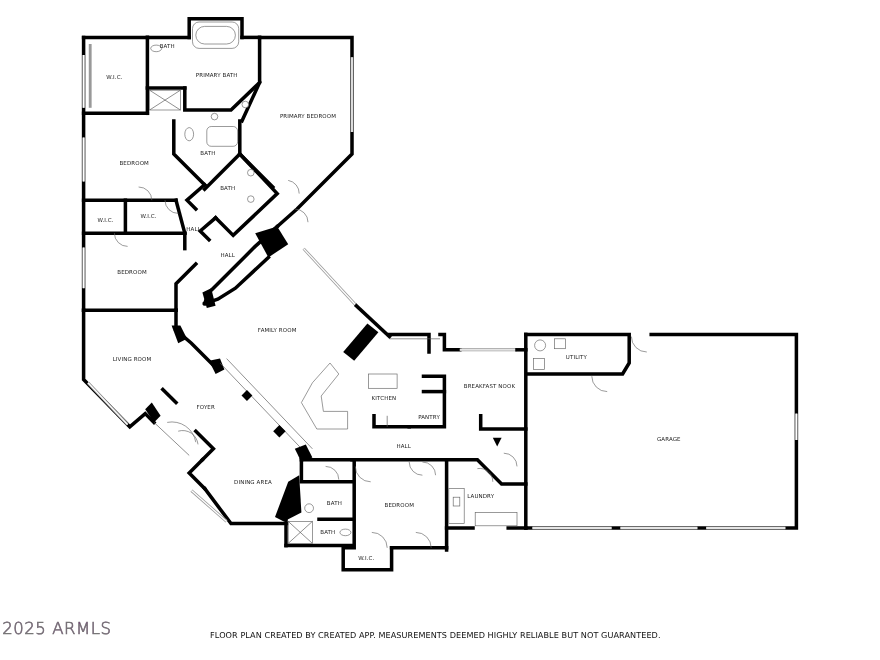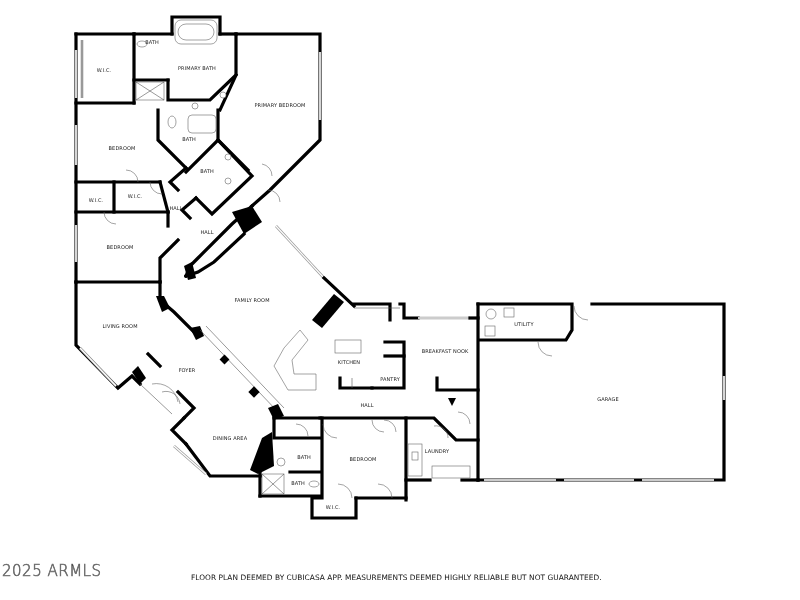--- a/index.html
+++ b/index.html
@@ -6,21 +6,21 @@
   body { width: 800px; height: 600px; position: relative; overflow: hidden; font-family: "DejaVu Sans", sans-serif; }
   #plan { position: absolute; left: 0; top: 0; width: 800px; height: 600px; }
   .wall { stroke: #000; stroke-width: 3.2; fill: none; stroke-linecap: square; stroke-linejoin: miter; }
   .line { stroke: #555; stroke-width: 0.6; fill: none; }
   .win { stroke: #999; stroke-width: 2.6; fill: none; }
   .win-in { stroke: #fff; stroke-width: 1.2; fill: none; }
   .door { stroke: #666; stroke-width: 0.6; fill: none; }
   .blk { fill: #000; }
   .fixture { stroke: #666; stroke-width: 0.6; fill: #fff; }
   .room-label { font-family: "DejaVu Sans", sans-serif; font-size: 5px; fill: #222; text-anchor: middle; letter-spacing: 0.1px; }
-  #watermark { position: absolute; left: 2px; top: 562px; font-family: "DejaVu Sans", sans-serif; font-size: 15px; color: #000000; -webkit-text-stroke: 0.6px #777; letter-spacing: 0.5px; font-weight: 300; }
+  #watermark { position: absolute; left: 2px; top: 562px; font-family: "DejaVu Sans", sans-serif; font-size: 15px; color: #701a75; -webkit-text-stroke: 0.6px #777; letter-spacing: 0.5px; font-weight: 300; }
   #disclaimer { position: absolute; left: 191px; top: 573px; font-family: "DejaVu Sans", sans-serif; font-size: 7.4px; color: #111; letter-spacing: 0.05px; }
 </style>
 </head>
 <body>
 
 <svg id="plan" viewBox="0 0 800 600" xmlns="http://www.w3.org/2000/svg">
 
   <g>
 
     <polyline class="wall" points="76,34 76,282"></polyline>
@@ -232,13 +232,13 @@
     <text class="room-label" x="230" y="440">DINING AREA</text>
     <text class="room-label" x="304" y="459">BATH</text>
     <text class="room-label" x="298" y="485">BATH</text>
     <text class="room-label" x="363" y="461">BEDROOM</text>
     <text class="room-label" x="437" y="453">LAUNDRY</text>
     <text class="room-label" x="333" y="509">W.I.C.</text>
   </g>
 </svg>
 
 <div id="watermark">2025 ARMLS</div>
-<div id="disclaimer">FLOOR PLAN DEEMED BY CUBICASA APP. MEASUREMENTS DEEMED HIGHLY RELIABLE BUT NOT GUARANTEED.</div>
+<div id="disclaimer">FLOOR PLAN CREATED BY CREATED APP. MEASUREMENTS DEEMED HIGHLY RELIABLE BUT NOT GUARANTEED.</div>
 
 </body></html>

